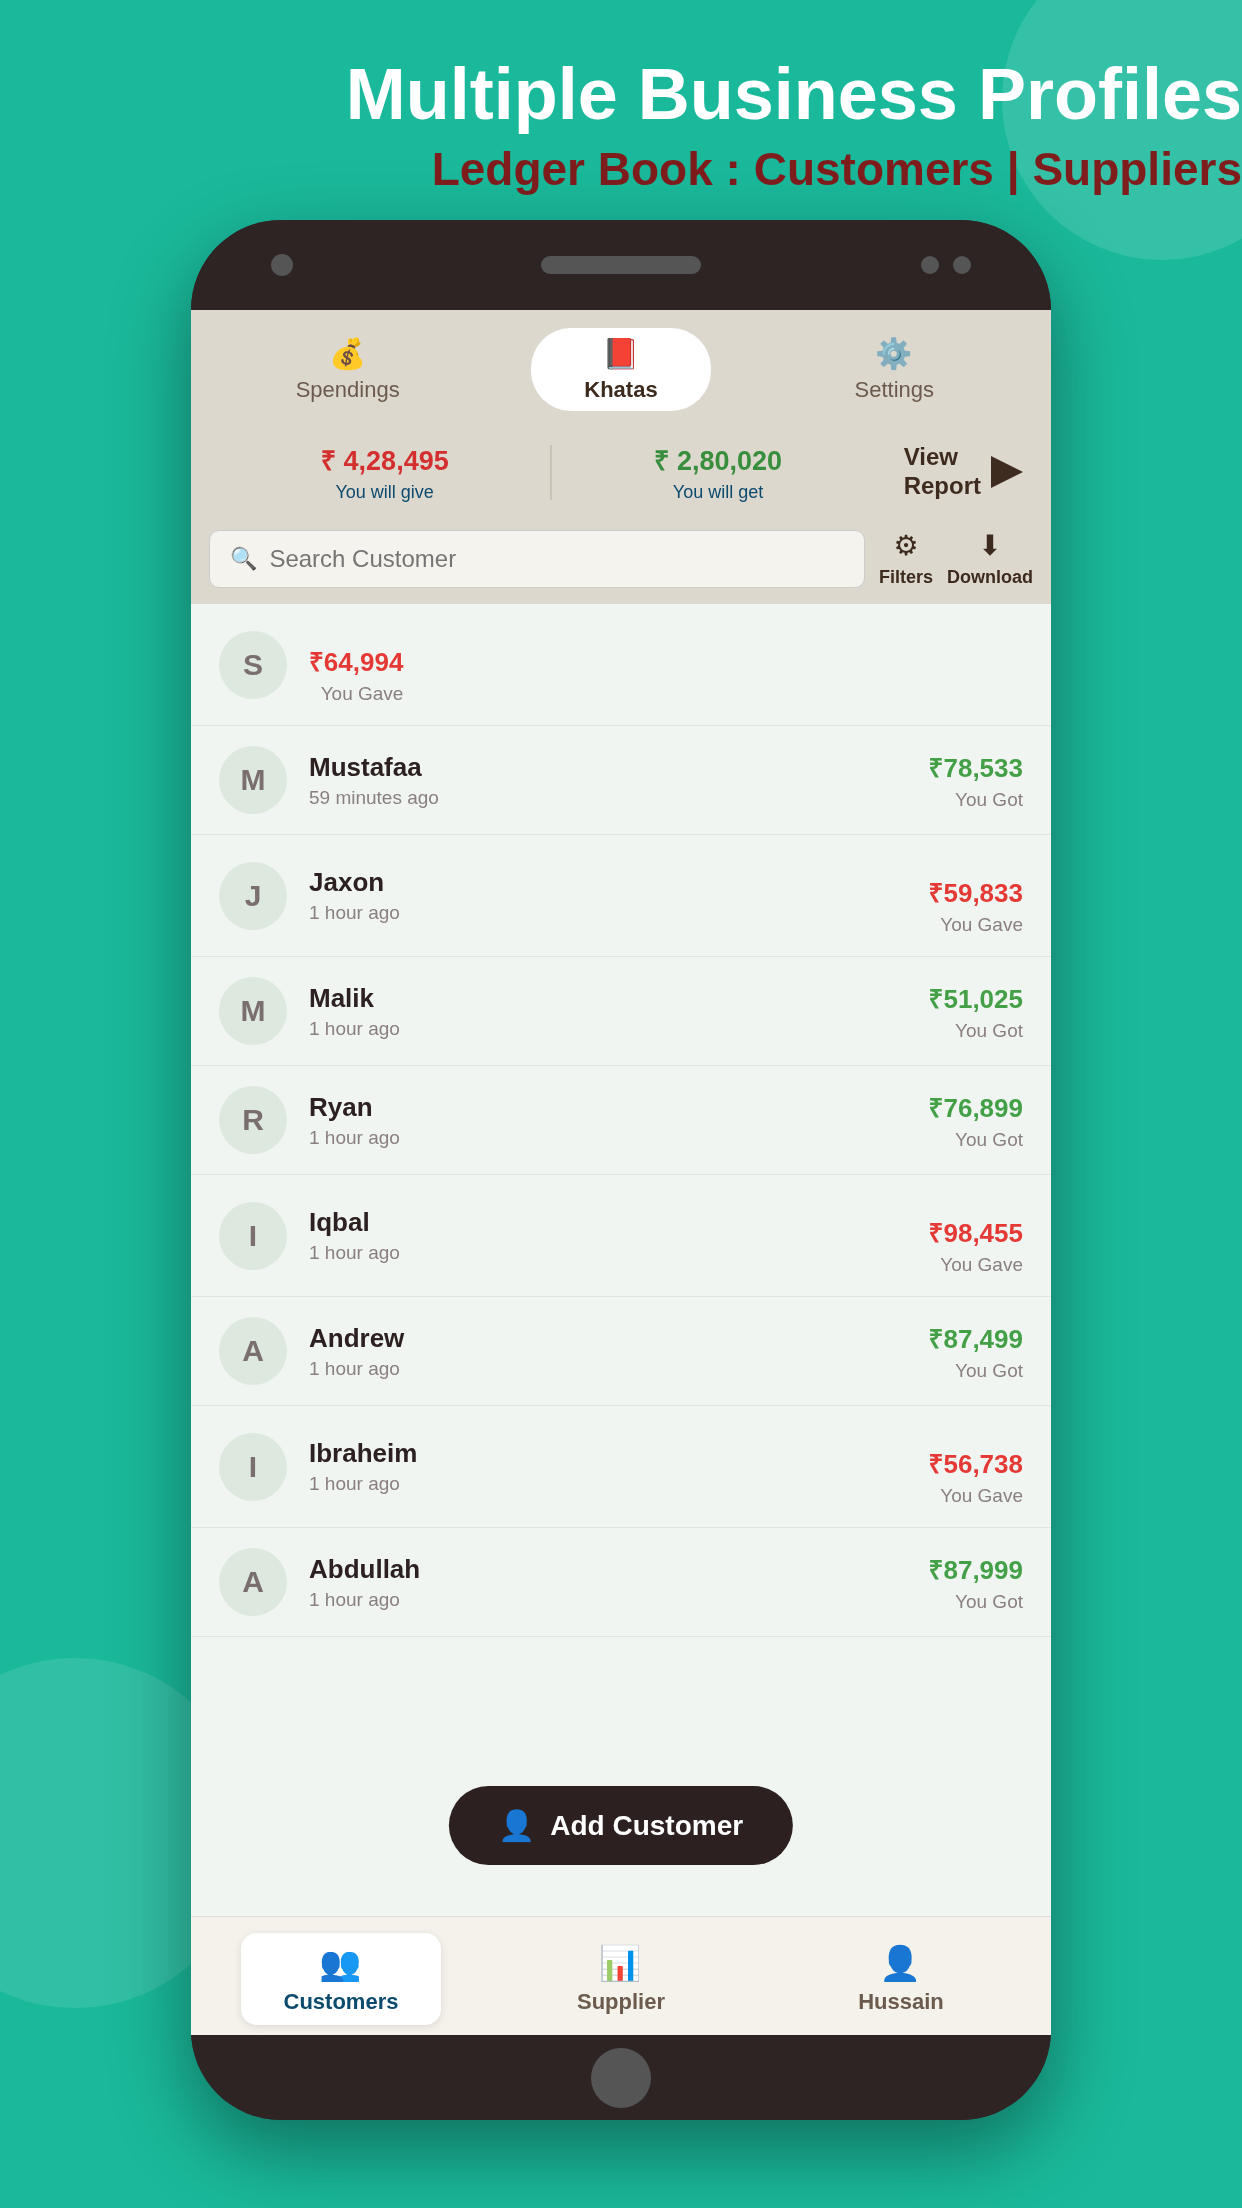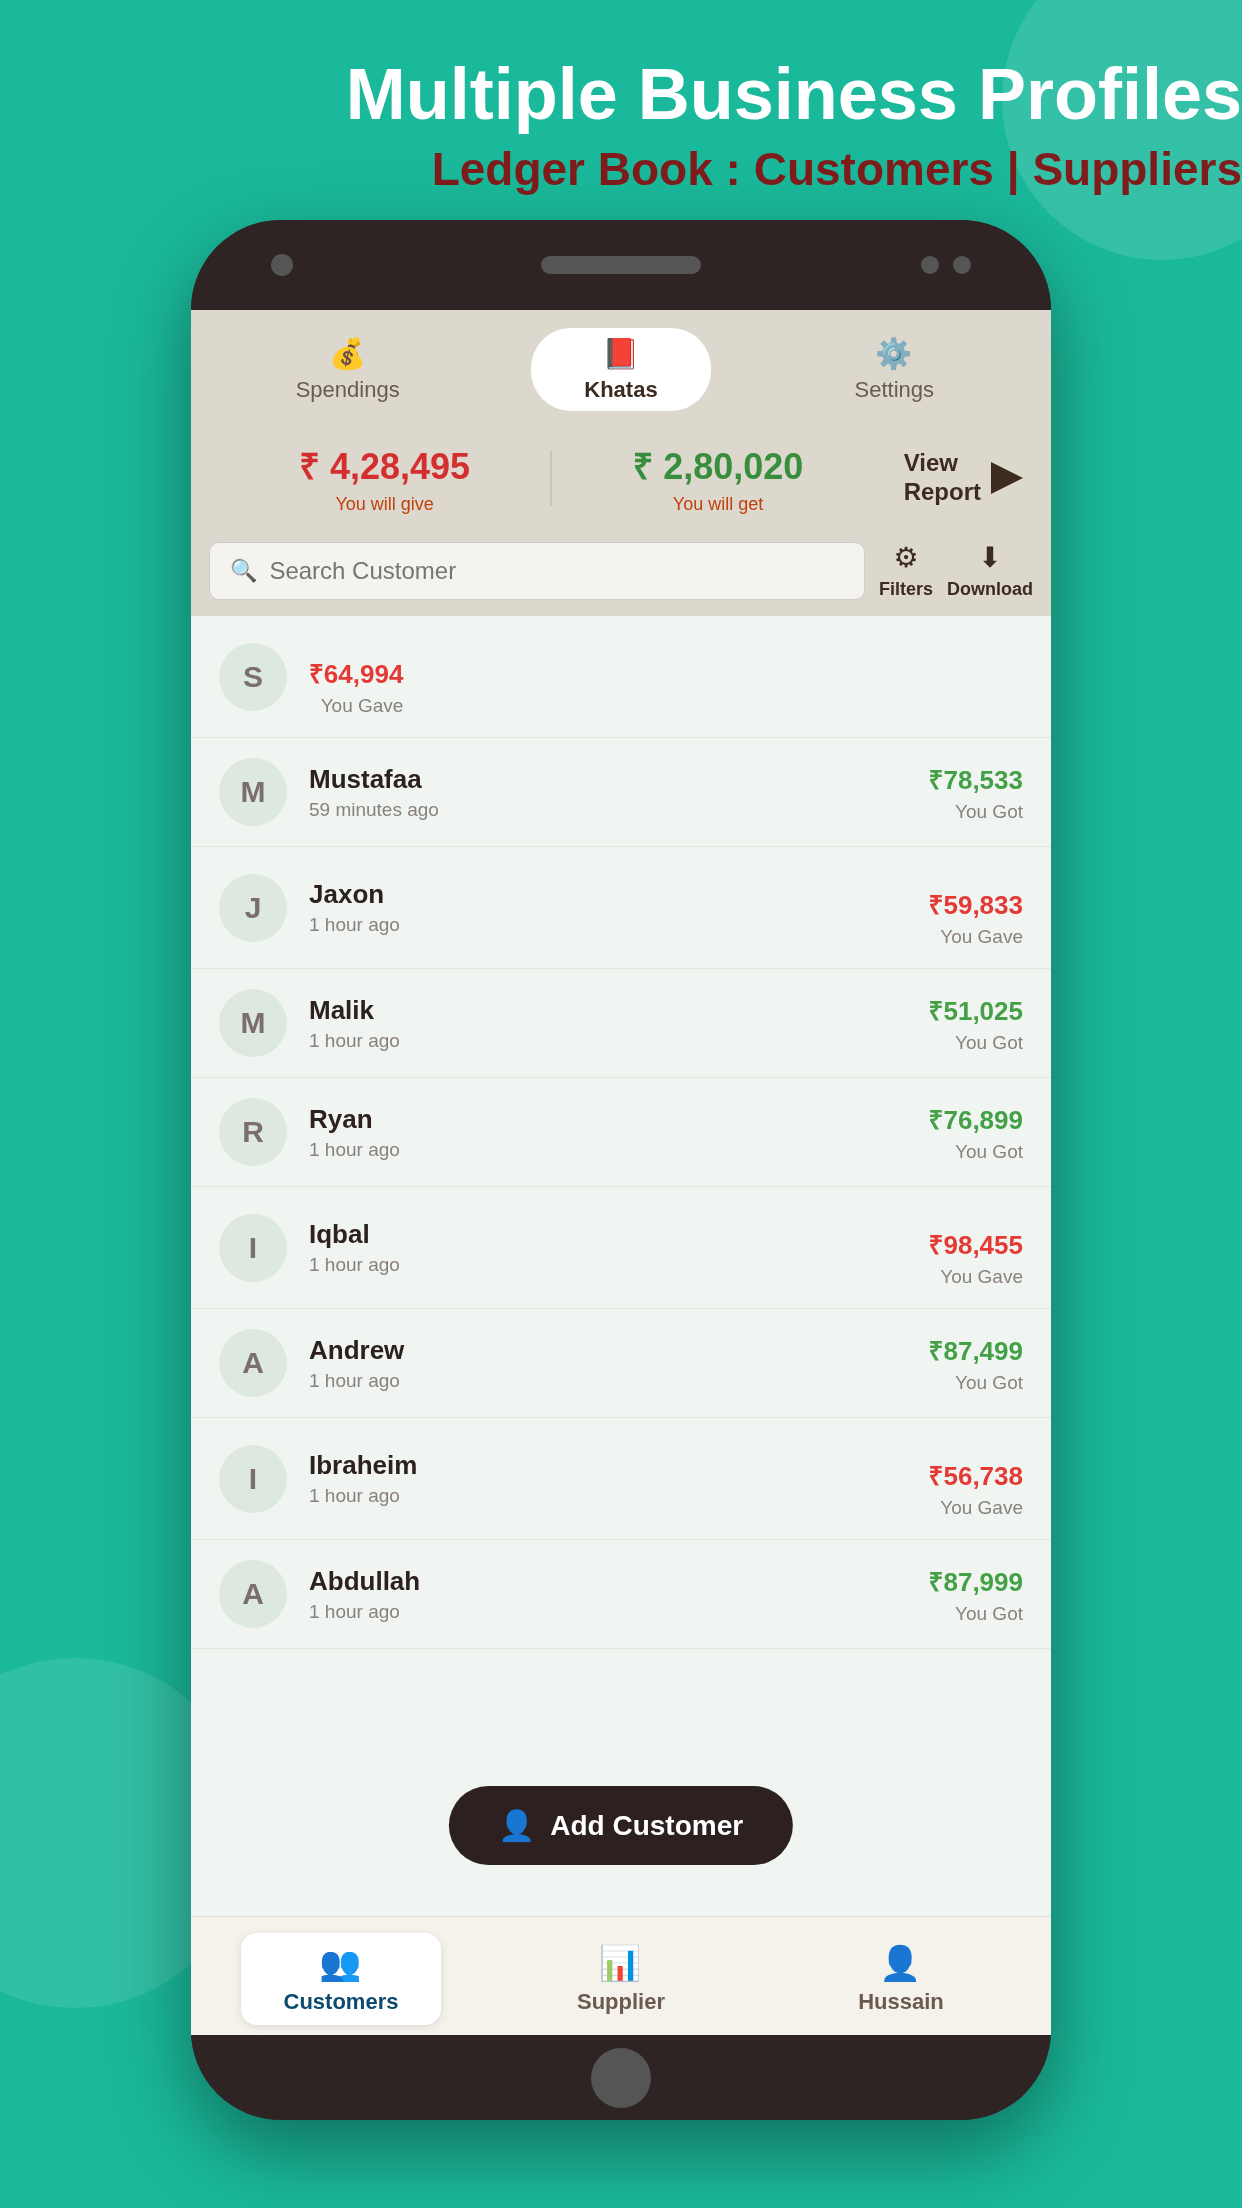--- a/index.html
+++ b/index.html
@@ -173,30 +173,30 @@
     .summary-item {
       flex: 1;
       text-align: center;
     }
     .summary-divider {
       width: 2px;
       height: 55px;
       background: #c9c3b8;
     }
     .summary-amount {
-      font-size: 36px;
+      font-size: 27px;
       font-weight: 700;
       color: #d32f2f;
     }
     .summary-amount.green {
       color: #388e3c;
     }
     .summary-label {
       font-size: 18px;
-      color: #c2410c;
+      color: #0c4a6e;
       margin-top: 4px;
     }
     .view-report {
       display: flex;
       align-items: center;
       gap: 10px;
       margin-left: 20px;
     }
     .view-report-text {
       font-size: 24px;

